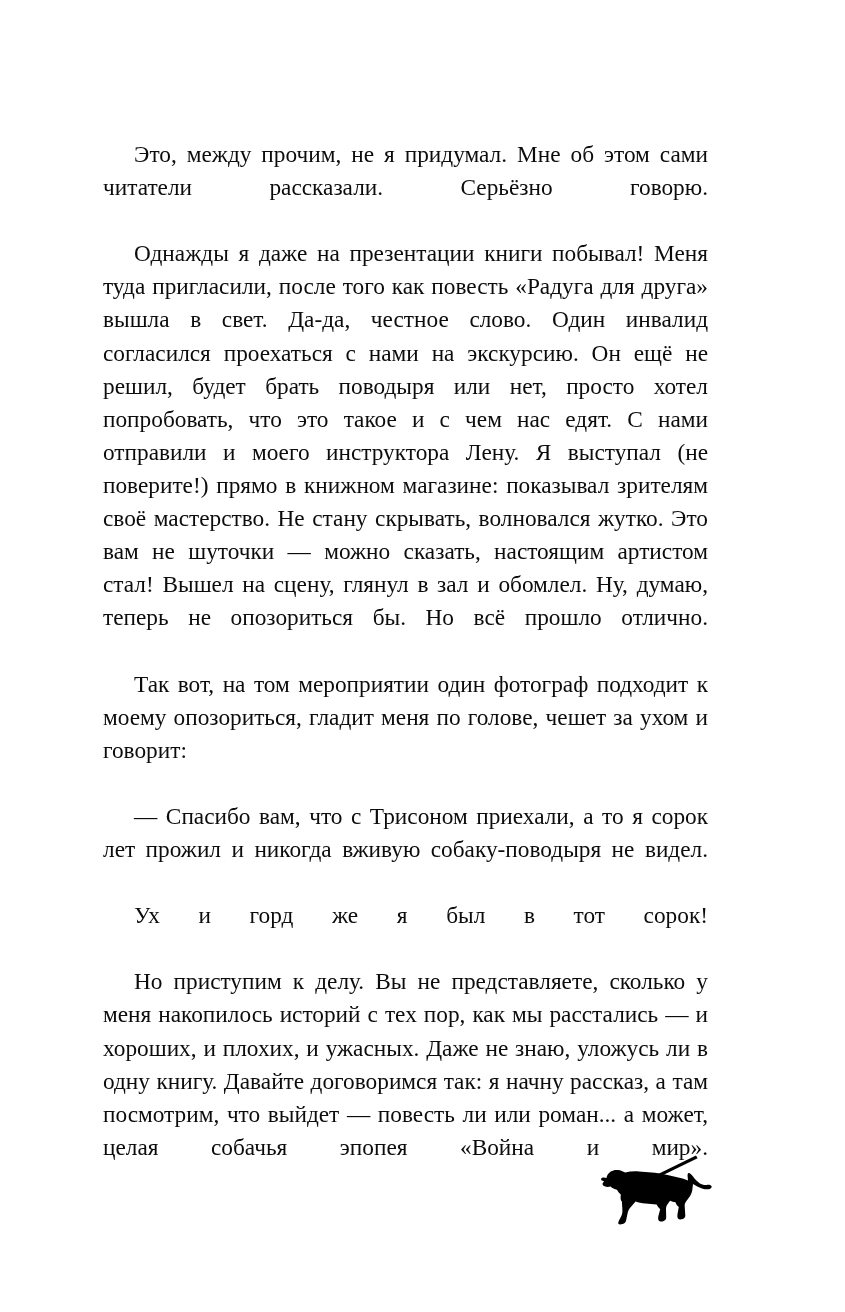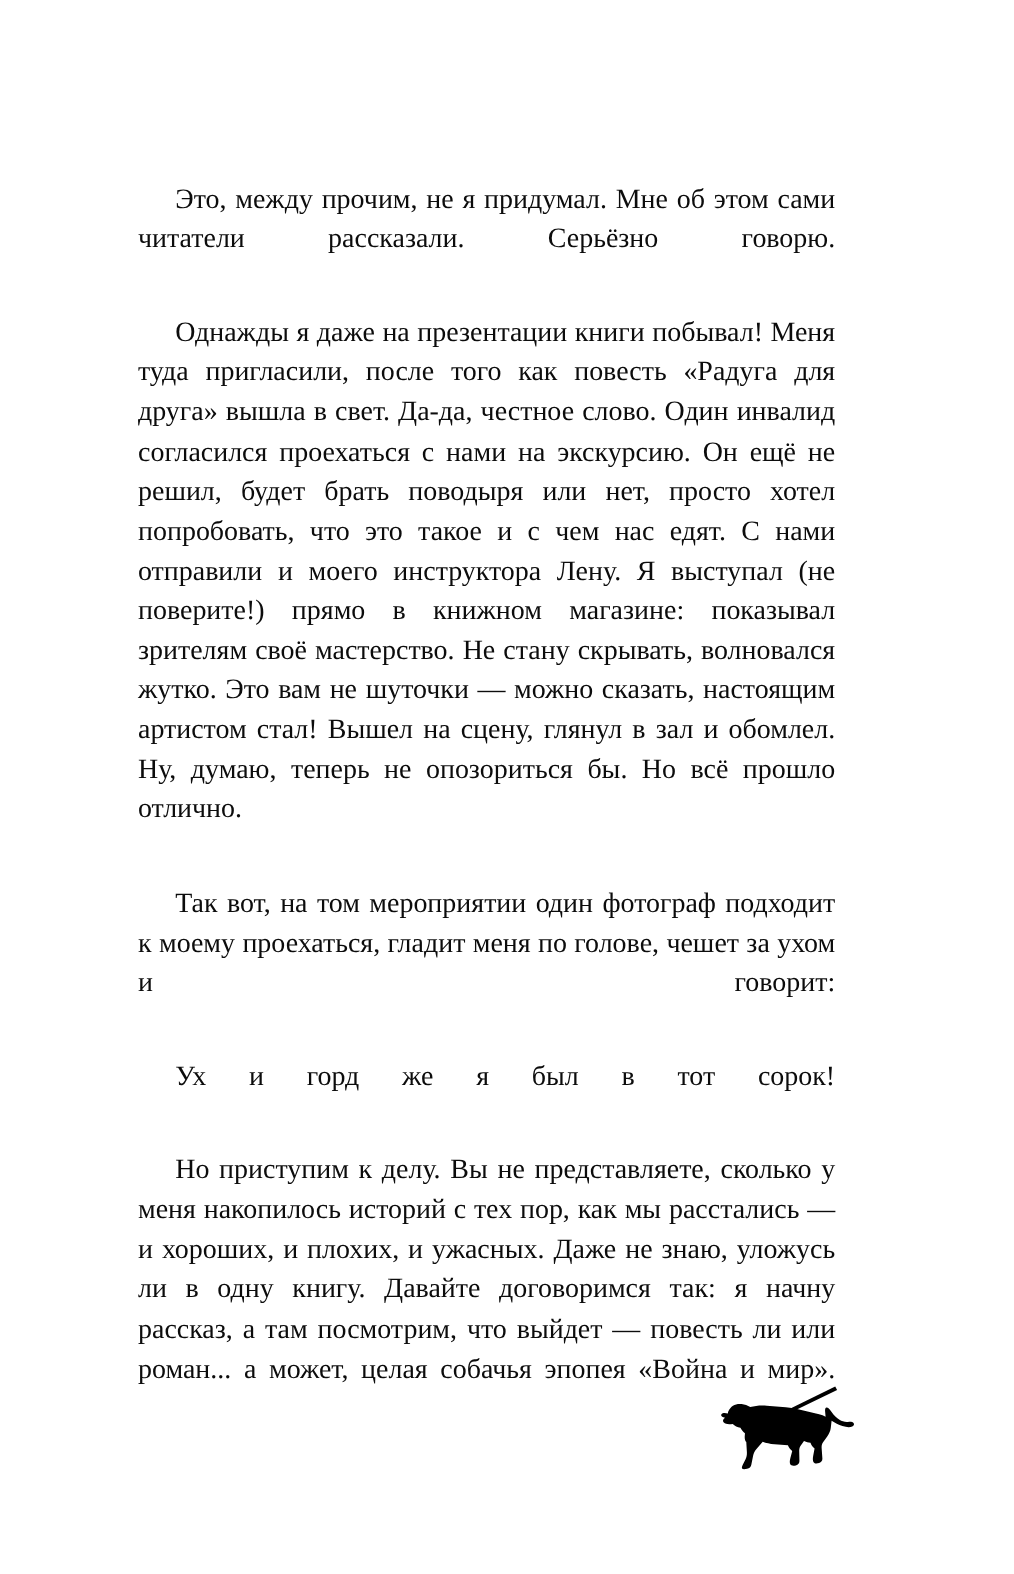--- a/index.html
+++ b/index.html
@@ -23,21 +23,21 @@
     width: 605px;
     color: #0c0c0c;
     font-size: 23.3px;
     line-height: 33.1px;
     text-align: justify;
     text-justify: inter-word;
     -webkit-hyphens: none;
     hyphens: none;
   }
   .para {
-    margin: 12px;
+    margin: 0;
     text-indent: 31px;
     text-align: justify;
     white-space: pre-wrap;
   }
   
   .para::after {
     content: "";
     display: inline-block;
     width: 100%;
   }
@@ -55,21 +55,22 @@
   }
 </style>
 </head>
 <body>
 
 <div class="page">
 
   <div class="text-block">
     <p class="para">Это, между прочим, не я придумал. Мне об этом сами читатели рассказали. Серьёзно говорю.</p>
     <p class="para">Однажды я даже на презентации книги побывал! Меня туда пригласили, после того как повесть «Радуга для друга» вышла в свет. Да-да, честное слово. Один инвалид согласился проехаться с нами на экскурсию. Он ещё не решил, будет брать поводыря или нет, просто хотел попробовать, что это такое и с чем нас едят. С нами отправили и моего инструктора Лену. Я выступал (не поверите!) прямо в книжном магазине: показывал зрителям своё мастерство. Не стану скрывать, волновался жутко. Это вам не шуточки — можно сказать, настоящим артистом стал! Вышел на сцену, глянул в зал и обомлел. Ну, думаю, теперь не опозориться бы. Но всё прошло отлично.</p>
-    <p class="para">Так вот, на том мероприятии один фотограф подходит к моему проехаться, гладит меня по голове, чешет за ухом и говорит:</p>
+    <p class="para">Так вот, на том мероприятии один фотограф подходит к моему опозориться, гладит меня по голове, чешет за ухом и говорит:</p>
+    <p class="para">— Спасибо вам, что с Трисоном приехали, а то я сорок лет прожил и никогда вживую собаку-поводыря не видел.</p>
     <p class="para">Ух и горд же я был в тот сорок!</p>
     <p class="para">Но приступим к делу. Вы не представляете, сколько у меня накопилось историй с тех пор, как мы расстались — и хороших, и плохих, и ужасных. Даже не знаю, уложусь ли в одну книгу. Давайте договоримся так: я начну рассказ, а там посмотрим, что выйдет — повесть ли или роман... а может, целая собачья эпопея «Война и мир».</p>
   </div>
 
   <div class="dog-figure">
     <svg viewBox="0 0 128 86" xmlns="http://www.w3.org/2000/svg" aria-hidden="true">
 
       <path d="M62 24 L104 3.5 L105.6 6.3 L63.4 26.8 Z" fill="#000000"></path>
 
       <path fill="#000000" d="

